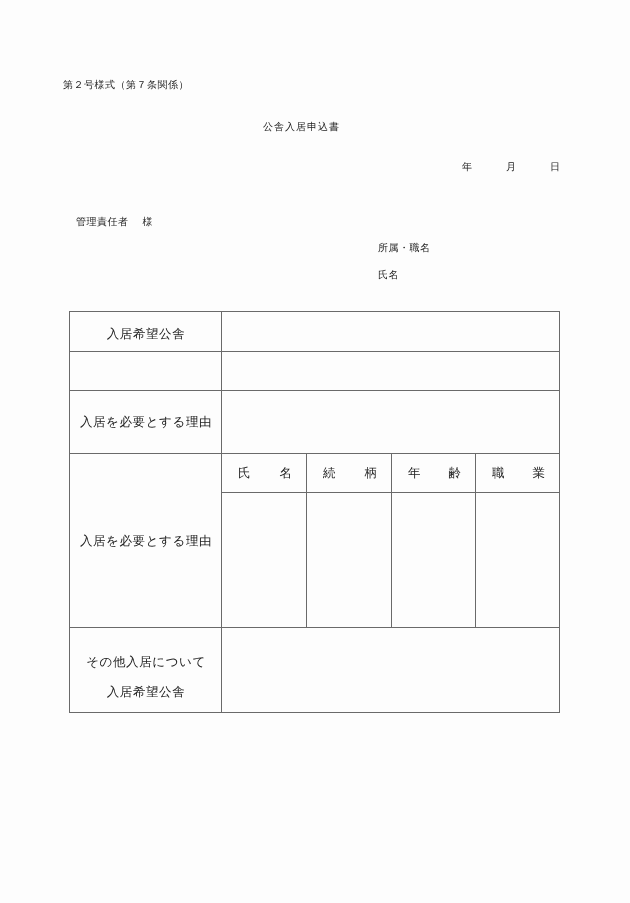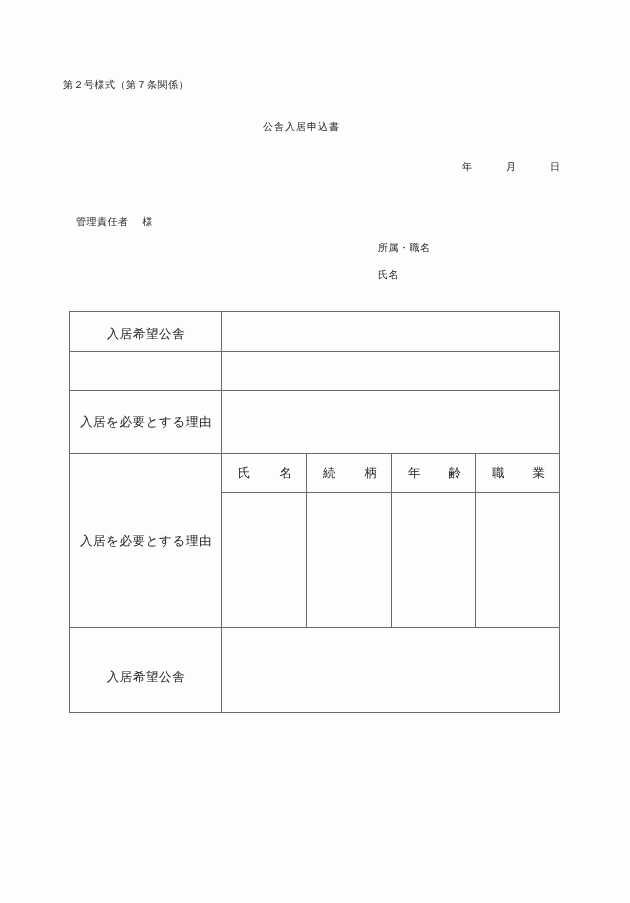--- a/index.html
+++ b/index.html
@@ -59,20 +59,21 @@
 
   <div class="vline" style="left:151px;top:0;bottom:0;"></div>
   <div class="vline" style="left:236px;top:141px;height:175px;"></div>
   <div class="vline" style="left:321px;top:141px;height:175px;"></div>
   <div class="vline" style="left:405px;top:141px;height:175px;"></div>
 
   <div class="cell-label" style="top:4px;height:35px;">入居希望公舎</div>
   <div class="cell-label" style="top:79px;height:62px;">入居を必要とする理由</div>
   <div class="cell-label" style="top:142px;height:173px;">入居を必要とする理由</div>
   <div class="cell-label" style="top:330px;height:70px;flex-direction:column;">
+    <div>その他入居について</div>
     <div>入居希望公舎</div>
   </div>
 
   <div class="input-cell" style="left:152px;right:0;top:0;height:39px;"></div>
   <div class="input-cell" style="left:152px;right:0;top:40px;height:38px;"></div>
   <div class="input-cell" style="left:152px;right:0;top:79px;height:62px;"></div>
 
   <div class="fam-h" style="left:152px;width:84px;">
     <span>氏</span>
       <span>名</span>

